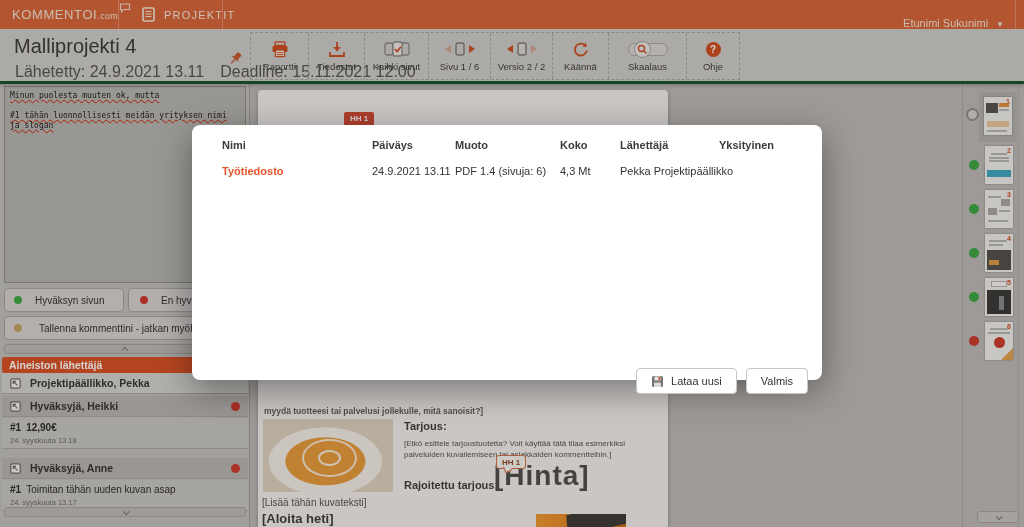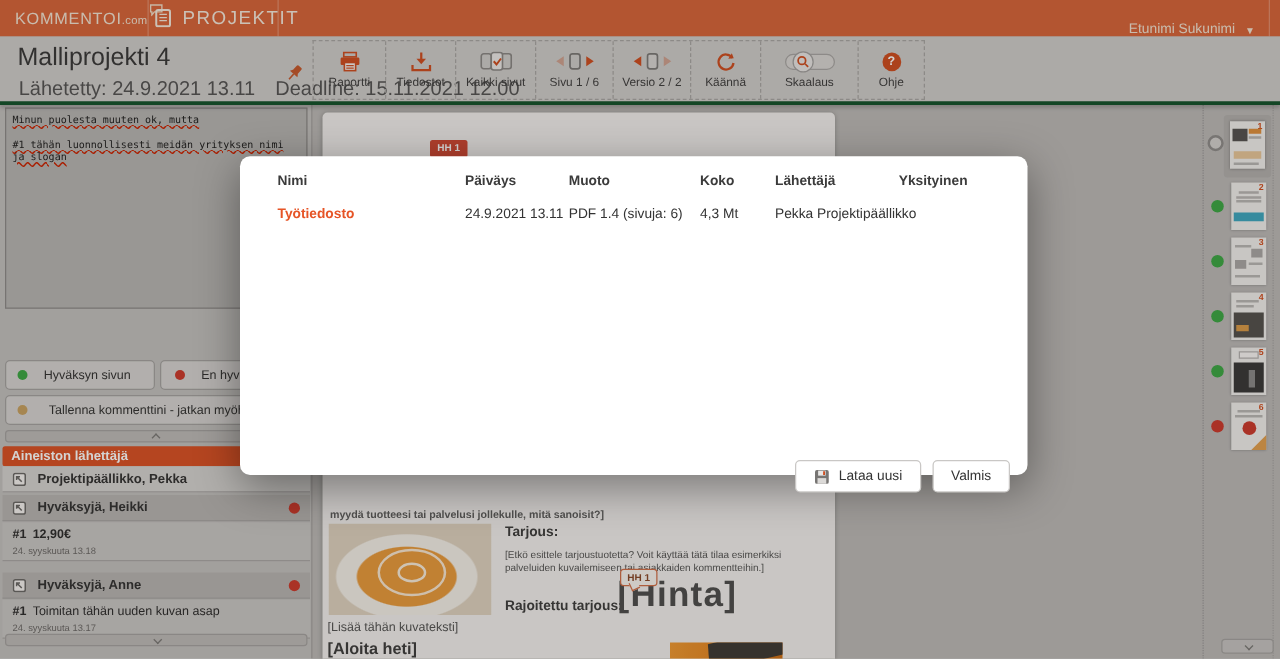--- a/index.html
+++ b/index.html
@@ -5,21 +5,21 @@
   * { margin:0; padding:0; box-sizing:border-box; }
   html,body { width:1024px; height:527px; overflow:hidden; }
   body { font-family:"Liberation Sans", sans-serif; background:#bcbab8; position:relative; }
 
   
   .topbar { position:absolute; left:0; top:0; width:1024px; height:29px; background:#d7663b; z-index:10; }
   .logo { position:absolute; left:12px; top:0; height:29px; line-height:29px; color:#f2e3d3; font-size:13px; letter-spacing:.6px; cursor:pointer; }
   .logo .suffix { font-size:9px; letter-spacing:.3px; }
   .logo svg { position:relative; top:-6px; left:1px; }
   .tsep { position:absolute; top:0; width:1px; height:29px; background:rgba(255,255,255,.25); }
-  .nav-item { position:absolute; left:120px; top:0; height:29px; display:flex; align-items:center; gap:9px; padding:0 4px; color:#f4e9dd; font-size:15px; letter-spacing:1.2px; cursor:pointer; }
+  .nav-item { position:absolute; left:120px; top:0; height:29px; display:flex; align-items:center; gap:9px; padding:0 22px; color:#f4e9dd; font-size:11px; letter-spacing:1.2px; cursor:pointer; }
   .user-menu { position:absolute; right:20px; top:0; height:29px; display:flex; align-items:flex-end; gap:8px; color:#f2e3d3; font-size:11px; cursor:pointer; }
   .user-menu .caret { font-size:8px; }
 
   
   .header { position:absolute; left:0; top:29px; width:1024px; height:55px; background:#cfcdcb; border-bottom:3px solid #14532d; box-shadow:0 2px 3px rgba(0,0,0,.18); z-index:9; }
   .page-title { position:absolute; left:14px; top:6px; font-size:20px; color:#3a3a3a; }
   .hmeta { position:absolute; left:15px; top:34px; font-size:16px; color:#555; }
   .hmeta span { margin-right:16px; }
   .pin { position:absolute; left:228px; top:22px; }
   .toolbar { position:absolute; left:250px; top:3px; height:48px; display:flex; border:1px dashed #a8a6a4; }
@@ -30,21 +30,21 @@
   .tri { width:0; height:0; border-style:solid; }
   .tri-r { border-width:4px 0 4px 6px; border-color:transparent transparent transparent #cf4f22; }
   .tri-l { border-width:4px 6px 4px 0; border-color:transparent #cf4f22 transparent transparent; }
   .tri.muted { opacity:.35; }
   .scale-pill { width:40px; height:13px; border:1px solid #a9a7a5; border-radius:7px; background:#d8d6d4; position:relative; }
   .scale-knob { position:absolute; left:5px; top:-2.5px; width:17px; height:17px; border-radius:50%; background:#e8e6e4; border:1px solid #a3a1a0; display:flex; align-items:center; justify-content:center; }
   .help-circle { width:15px; height:15px; border-radius:50%; background:#cf4f22; color:#fff; font-size:10px; font-weight:bold; text-align:center; line-height:15px; }
 
   
   .left-panel { position:absolute; left:0; top:84px; width:250px; height:443px; background:#c3c1bf; border-right:1px solid #a2a09e; z-index:5; }
-  .comment-box { position:absolute; left:4px; top:2px; width:242px; height:161px; background:#b7b6b4; border:1px solid #8e8c8a; padding:4px 5px; font-family:"DejaVu Sans Mono", monospace; font-size:8px; line-height:10px; color:#1d1d1d; cursor:text; }
+  .comment-box { position:absolute; left:4px; top:2px; width:242px; height:197px; background:#b7b6b4; border:1px solid #8e8c8a; padding:4px 5px; font-family:"DejaVu Sans Mono", monospace; font-size:8px; line-height:10px; color:#1d1d1d; cursor:text; }
   .squiggle { text-decoration-line:underline; text-decoration-style:wavy; text-decoration-color:#cc2200; text-decoration-thickness:1px; text-underline-offset:1px; }
   .cspacer { height:10px; }
   .lp-btn { position:absolute; height:24px; background:#d6d4d2; border:1px solid #a5a3a1; border-radius:4px; display:flex; align-items:center; font-size:10px; color:#333; cursor:pointer; }
   .dot { width:8px; height:8px; border-radius:50%; display:inline-block; flex:none; }
   .dot.green { background:#3da846; } .dot.red { background:#cc3b2e; } .dot.tan { background:#c7a262; }
   .collapse-bar { position:absolute; left:4px; width:242px; height:10px; background:#bdbbb9; border:1px solid #a5a3a1; border-radius:3px; display:flex; align-items:center; justify-content:center; cursor:pointer; }
   .chev { width:5px; height:5px; border-left:1.5px solid #7b7977; border-top:1.5px solid #7b7977; }
   .chev.up { transform:rotate(45deg) translateY(1px); } .chev.down { transform:rotate(225deg) translateY(1px); }
   .sender-header { position:absolute; left:2px; top:273px; width:246px; height:16px; background:#da5226; border-radius:2px; color:#fff; font-size:10.5px; font-weight:bold; line-height:16px; padding-left:7px; }
   .p-row { position:absolute; left:2px; width:246px; height:21px; display:flex; align-items:center; gap:9px; padding:0 8px; border-bottom:1px solid #a9a7a5; cursor:pointer; }

